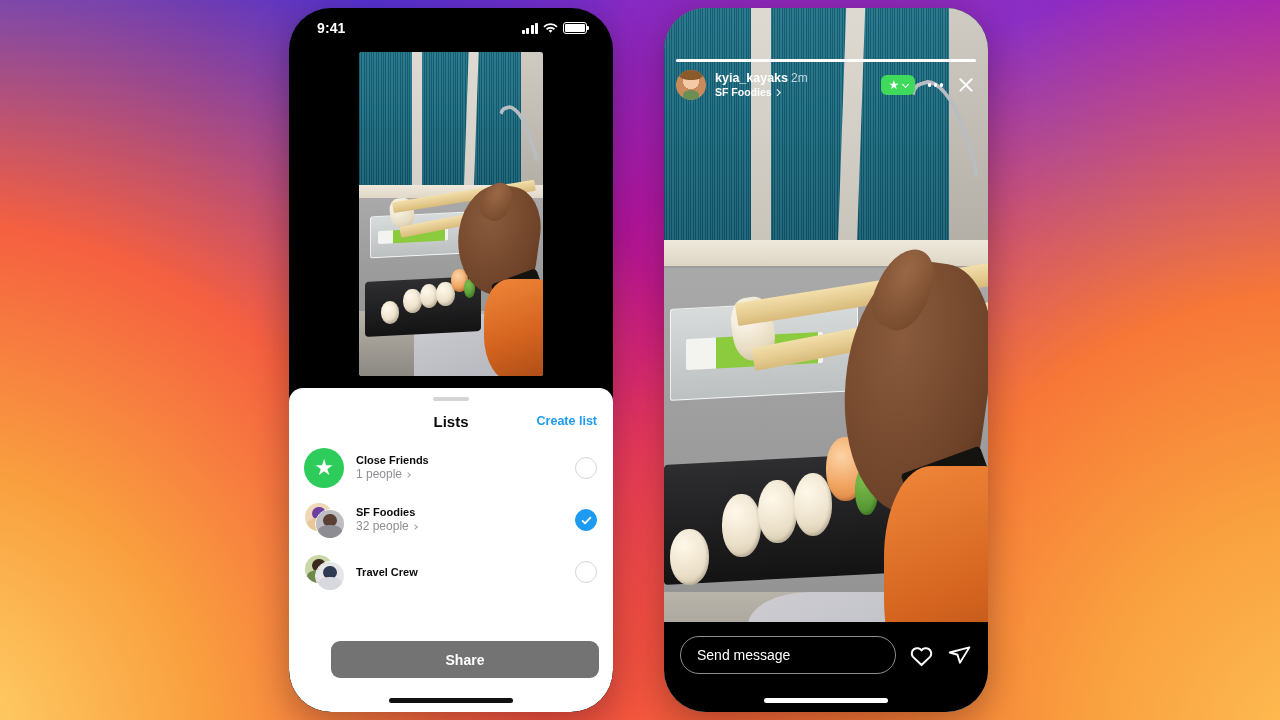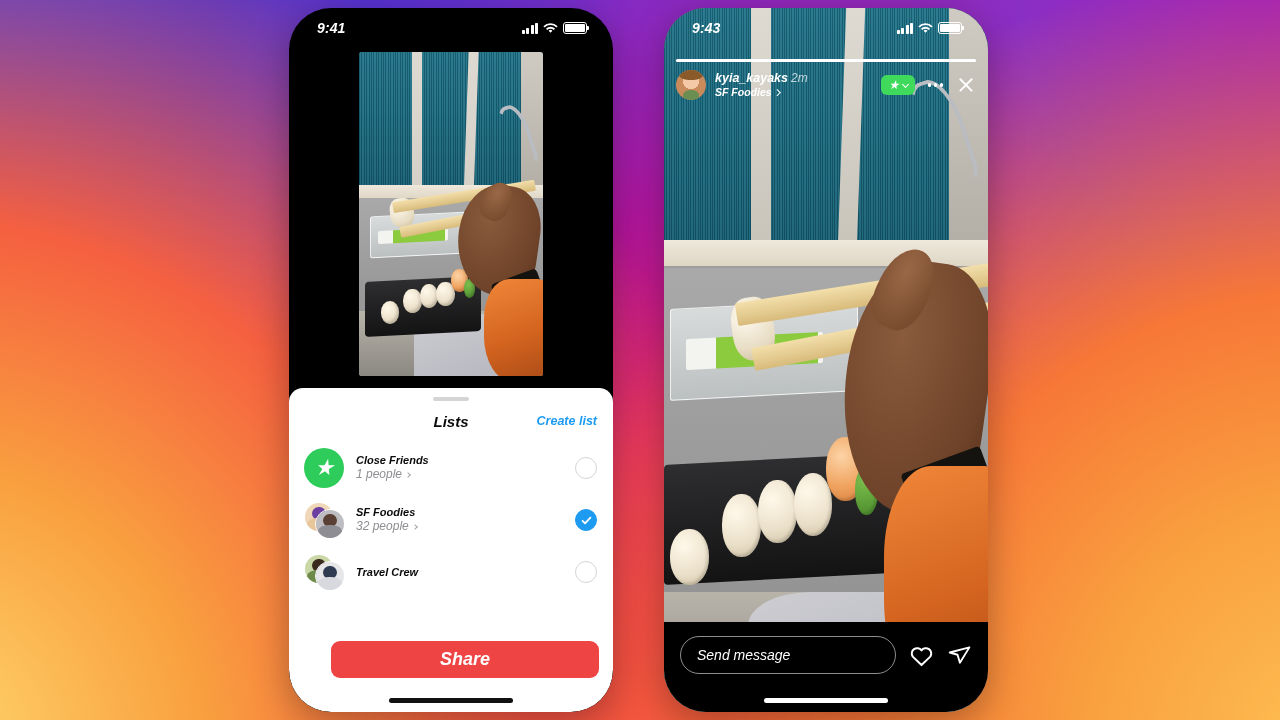--- a/index.html
+++ b/index.html
@@ -30,21 +30,20 @@
     overflow: hidden;
     box-shadow: 0 10px 36px rgba(0,0,0,0.30);
   }
   #phone-left  { left: 289px; }
   #phone-right { left: 664px; }
 
   .screen {
     position: absolute; inset: 0;
     border-radius: 26px;
     overflow: hidden;
-    font-style: italic;
   }
 
   
   .statusbar {
     position: absolute; top: 0; left: 0; right: 0;
     height: 34px;
     display: flex; align-items: center;
     justify-content: space-between;
     padding: 6px 26px 0 28px;
     color: #fff;
@@ -355,22 +354,22 @@
     display: flex; align-items: center; justify-content: center;
   }
   .radio.checked svg { display: block; }
 
   .share-wrap {
     position: absolute; left: 0; right: 0; bottom: 0;
     padding: 0 14px 34px 14px;
   }
   .share-btn {
     height: 37px; border-radius: 9px;
-    background: #ef4444; color: #fff;
-    font-size: 18px; font-weight: bold;
+    background: #737373; color: #fff;
+    font-size: 14px; font-weight: bold;
     display: flex; align-items: center; justify-content: center; margin-left: 28px;
   }
 
   
   .home-ind {
     position: absolute; bottom: 9px; left: 50%;
     transform: translateX(-50%);
     width: 124px; height: 5px; border-radius: 3px;
     z-index: 50;
   }
@@ -550,37 +549,20 @@
       <div class="ph-roll ph-rollgreen" style="left:59%;top:65%;width:7%;height:7%;"></div>
       <div class="ph-pickroll" style="left:21%;top:41%;width:13%;height:9%;"></div>
       <div class="ph-chop one" style="left:22%;top:39%;width:80%;"></div>
       <div class="ph-chop two" style="left:27%;top:45%;width:75%;"></div>
       <div class="ph-hand" style="right:0%;top:36%;width:44%;height:36%;"></div>
       <div class="ph-thumb" style="right:18%;top:34%;"></div>
       <div class="ph-cuff" style="right:0%;top:64%;"></div>
       <div class="ph-sleeve" style="right:-6%;top:65%;width:38%;height:34%;"></div>
     </div>
 
-    <div class="statusbar">
-      <div class="sb-time">9:43</div>
-      <div class="sb-right">
-        <div class="sig">
-            <i></i>
-            <i></i>
-            <i></i>
-            <i></i>
-          </div>
-        <svg width="15" height="11" viewBox="0 0 16 12">
-          <path d="M8 10.6 5.9 8.4a3 3 0 0 1 4.2 0zM8 6.2a5 5 0 0 0-3.6 1.5L3 6.2a7 7 0 0 1 10 0l-1.4 1.5A5 5 0 0 0 8 6.2zM8 2.2a9 9 0 0 0-6.4 2.7L.2 3.5a11 11 0 0 1 15.6 0l-1.4 1.4A9 9 0 0 0 8 2.2z" fill="#fff"></path>
-        </svg>
-        <div class="batt">
-            <span></span>
-          </div>
-      </div>
-    </div>
 
     <div class="progress-track">
       <div class="progress-fill" id="progress-fill" style="width: 100%;"></div>
     </div>
 
     <div class="story-header">
       <div class="story-avatar"></div>
       <div class="story-meta">
         <div class="story-nameline">
           <span class="story-user">kyia_kayaks</span>

